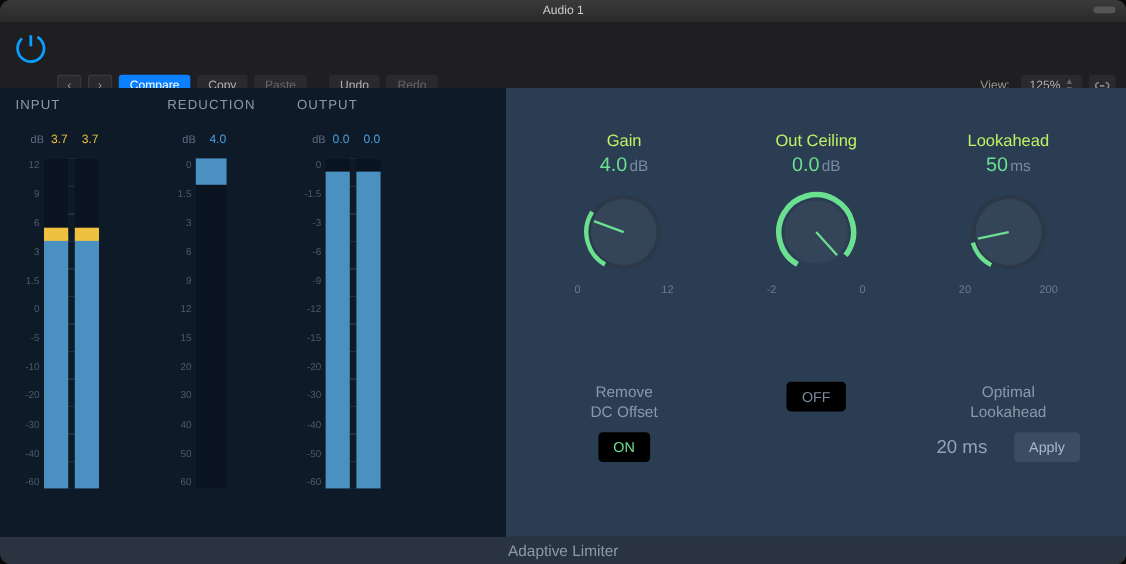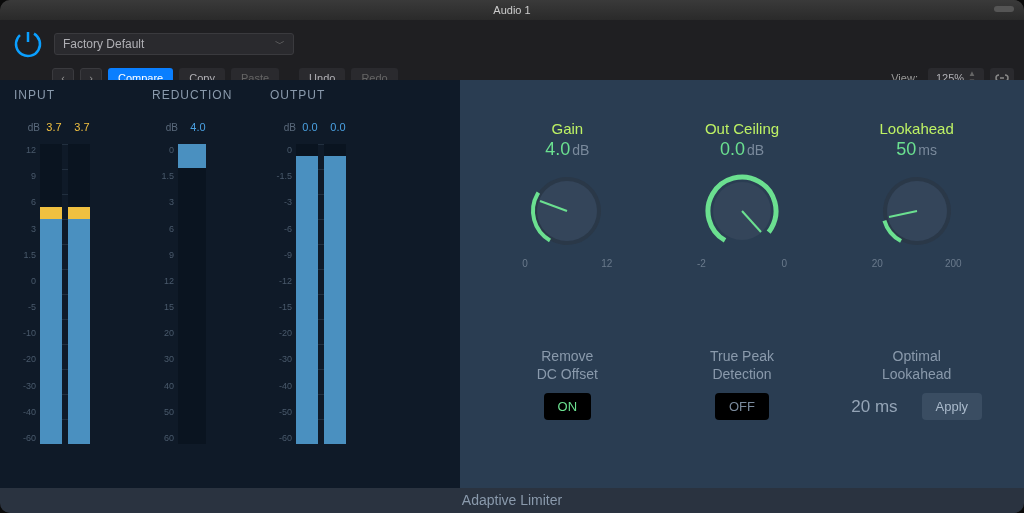--- a/index.html
+++ b/index.html
@@ -314,24 +314,20 @@
     <div class="grip"></div>
   </div>
 
   <div class="toolbar">
     <div class="toolbar-row1">
       <div class="power-btn">
         <svg width="32" height="32" viewBox="0 0 32 32" fill="none" stroke-width="2.5">
           <circle cx="16" cy="16" r="12" stroke-dasharray="60 15" transform="rotate(-60 16 16)"></circle>
           <line x1="16" y1="4" x2="16" y2="14"></line>
         </svg>
-      </div>
-      <div class="preset-select">
-        <span>Factory Default</span>
-        <span class="chev">﹀</span>
       </div>
     </div>
     <div class="toolbar-row2">
       <div style="width:36px"></div>
       <div class="nav-btn">‹</div>
       <div class="nav-btn">›</div>
       <div class="tb-btn active">Compare</div>
       <div class="tb-btn">Copy</div>
       <div class="tb-btn dim">Paste</div>
       <div style="width:8px"></div>
@@ -508,21 +504,20 @@
             <span>200</span>
         </div>
       </div>
 
       <div class="toggle-group">
         <div class="toggle-label" id="dc-label">Remove<br>DC Offset</div>
         <div class="toggle-btn on">ON</div>
       </div>
 
       <div class="toggle-group">
-        <div class="toggle-label" id="tp-label">True Peak<br>Detection</div>
         <div class="toggle-btn off">OFF</div>
       </div>
 
       <div class="toggle-group">
         <div class="toggle-label" id="ol-label">Optimal<br>Lookahead</div>
         <div class="apply-group">
           <span class="apply-val">20 ms</span>
           <div class="apply-btn">Apply</div>
         </div>
       </div>

